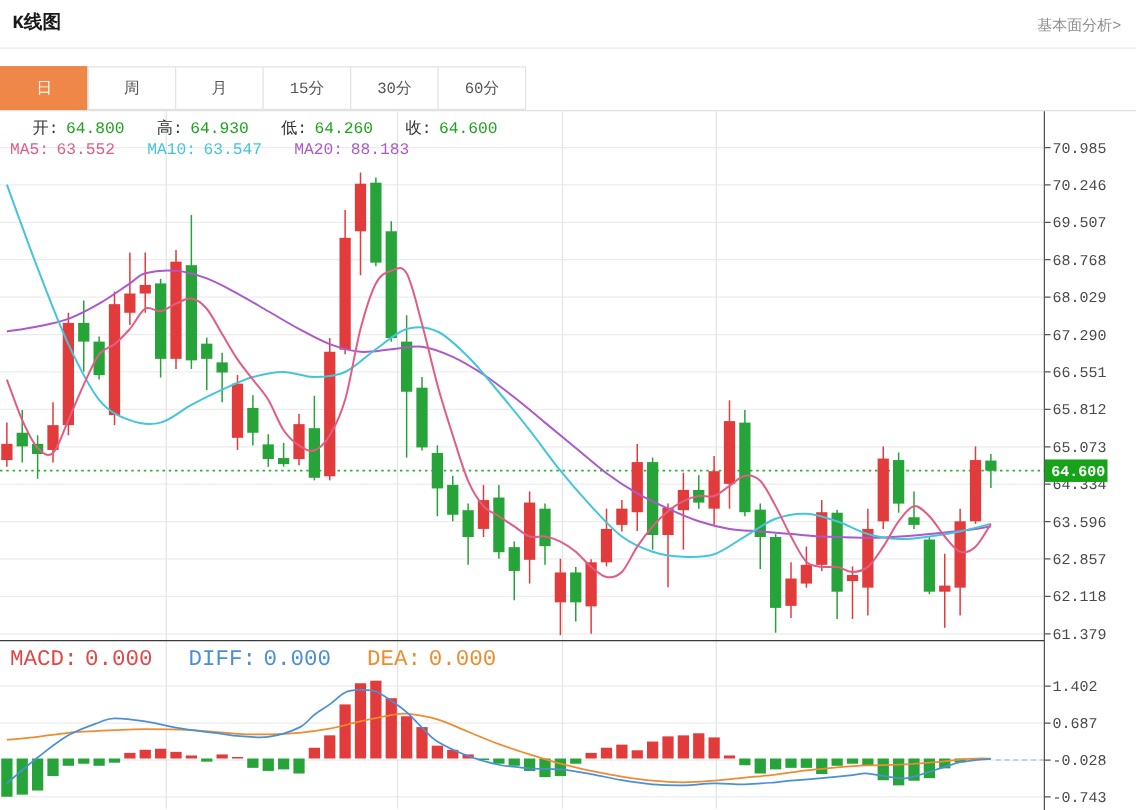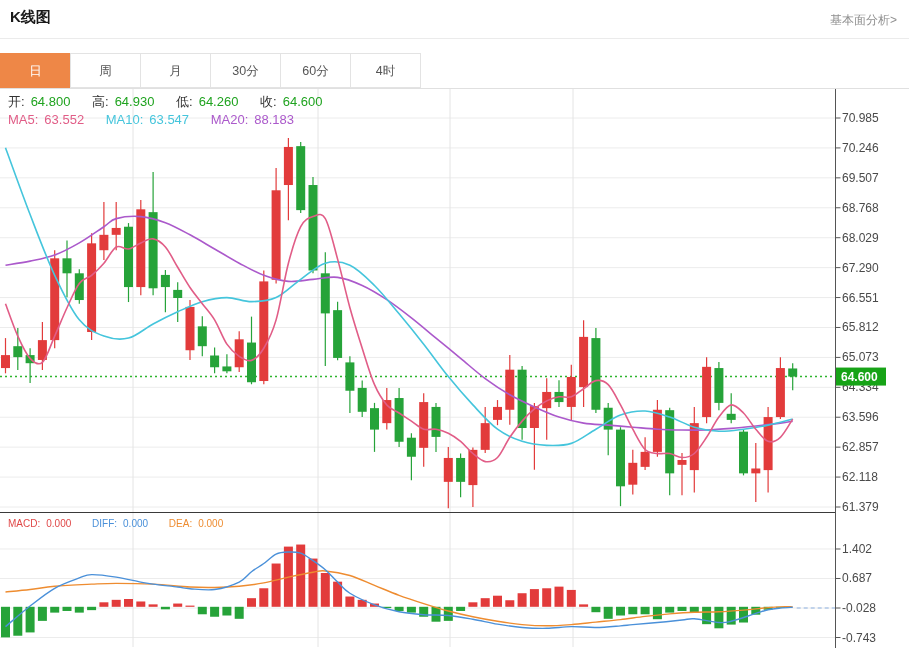--- a/index.html
+++ b/index.html
@@ -1,48 +1,48 @@
 <!DOCTYPE html>
 <html style="--tab-active: #ee8747;"><head>
 <meta charset="utf-8">
 <style>
   html,body{margin:0;padding:0;background:#fff;}
   .app{position:relative;width:909px;height:648px;background:#fff;overflow:hidden;
-       font-family:Liberation Sans, sans-serif;}
+       font-family:Liberation Mono, monospace;}
   .page-title{position:absolute;left:10px;top:8px;font-size:15px;font-weight:bold;color:#1a1a1a;}
   .fund-link{position:absolute;right:12px;top:12px;font-size:12px;color:#8f8f8f;cursor:pointer;text-decoration:none;}
   .title-sep{position:absolute;left:0;right:0;top:38px;border-top:1px solid #ebebeb;}
   .tabbar{position:absolute;left:0;top:53px;height:35px;display:flex;}
   .tab{width:71px;height:35px;line-height:35px;text-align:center;font-size:12.5px;color:#555;
        background:#fff;border:1px solid #e3e3e3;margin-left:-1px;box-sizing:border-box;cursor:pointer;}
   .tab:first-child{margin-left:0;}
   .tab.active{background:var(--tab-active,#ee8747);border-color:var(--tab-active,#ee8747);color:#fff;}
   .tab-bottom{position:absolute;left:0;right:0;top:88px;border-top:1px solid #e0e0e0;}
   svg.chart{position:absolute;left:0;top:0;}
   .legend{position:absolute;left:8px;font-size:13px;white-space:nowrap;}
   .legend span{margin-right:6px;}
   .legend .gap{margin-right:18px;}
   .lbl{color:#333;}
-  .macd-legend{font-size:10px;}
+  .macd-legend{font-size:18px;}
 </style>
 </head>
 <body>
 
 <div class="app">
   <div class="page-title">K线图</div>
   <a class="fund-link">基本面分析&gt;</a>
   <div class="title-sep"></div>
 
   <div class="tabbar">
       <div class="tab active">日</div>
       <div class="tab">周</div>
       <div class="tab">月</div>
+      <div class="tab">15分</div>
       <div class="tab">30分</div>
       <div class="tab">60分</div>
-      <div class="tab">4时</div>
     </div>
   <div class="tab-bottom"></div>
 
   <svg class="chart" id="chart-svg" width="909" height="648">
       <g>
         <line x1="0" y1="118" x2="835.5" y2="118" stroke="#ececec" stroke-width="1"></line>
         <line x1="0" y1="147.92619196335642" x2="835.5" y2="147.92619196335642" stroke="#ececec" stroke-width="1"></line>
         <line x1="0" y1="177.85238392671224" x2="835.5" y2="177.85238392671224" stroke="#ececec" stroke-width="1"></line>
         <line x1="0" y1="207.77857589006865" x2="835.5" y2="207.77857589006865" stroke="#ececec" stroke-width="1"></line>
         <line x1="0" y1="237.70476785342504" x2="835.5" y2="237.70476785342504" stroke="#ececec" stroke-width="1"></line>
@@ -310,21 +310,21 @@
         <text x="842" y="612" font-size="12" fill="#4a4a4a">-0.028</text>
         <line x1="835.5" y1="637.5009" x2="840.5" y2="637.5009" stroke="#555" stroke-width="1"></line>
         <text x="842" y="641.5009" font-size="12" fill="#4a4a4a">-0.743</text>
       </g>
       <g>
         <rect x="836" y="367.5639183843433" width="50" height="18" fill="#17a317"></rect>
         <text x="841" y="381.0639183843433" font-size="12" font-weight="bold" fill="#fff">64.600</text>
       </g>
     </svg>
 
-  <div class="legend" style="top:93px;">
+  <div class="legend" style="top:93px;margin-left:18px;">
     <span class="lbl">开:</span><span class="val gap" style="color: rgb(31, 163, 31);">64.800</span>
     <span class="lbl">高:</span><span class="val gap" style="color: rgb(31, 163, 31);">64.930</span>
     <span class="lbl">低:</span><span class="val gap" style="color: rgb(31, 163, 31);">64.260</span>
     <span class="lbl">收:</span><span class="val" style="color: rgb(31, 163, 31);">64.600</span>
   </div>
 
   <div class="legend" style="top:112px;">
     <span class="ma5" style="color: rgb(225, 93, 135);">MA5:</span><span class="ma5 gap" style="color: rgb(225, 93, 135);">63.552</span>
     <span class="ma10" style="color: rgb(69, 197, 220); text-align: right;">MA10:</span><span class="ma10 gap" style="color: rgb(69, 197, 220); margin-top: 12px;">63.547</span>
     <span class="ma20" style="color: rgb(171, 89, 203);">MA20:</span><span class="ma20" style="color: rgb(171, 89, 203);">88.183</span>

